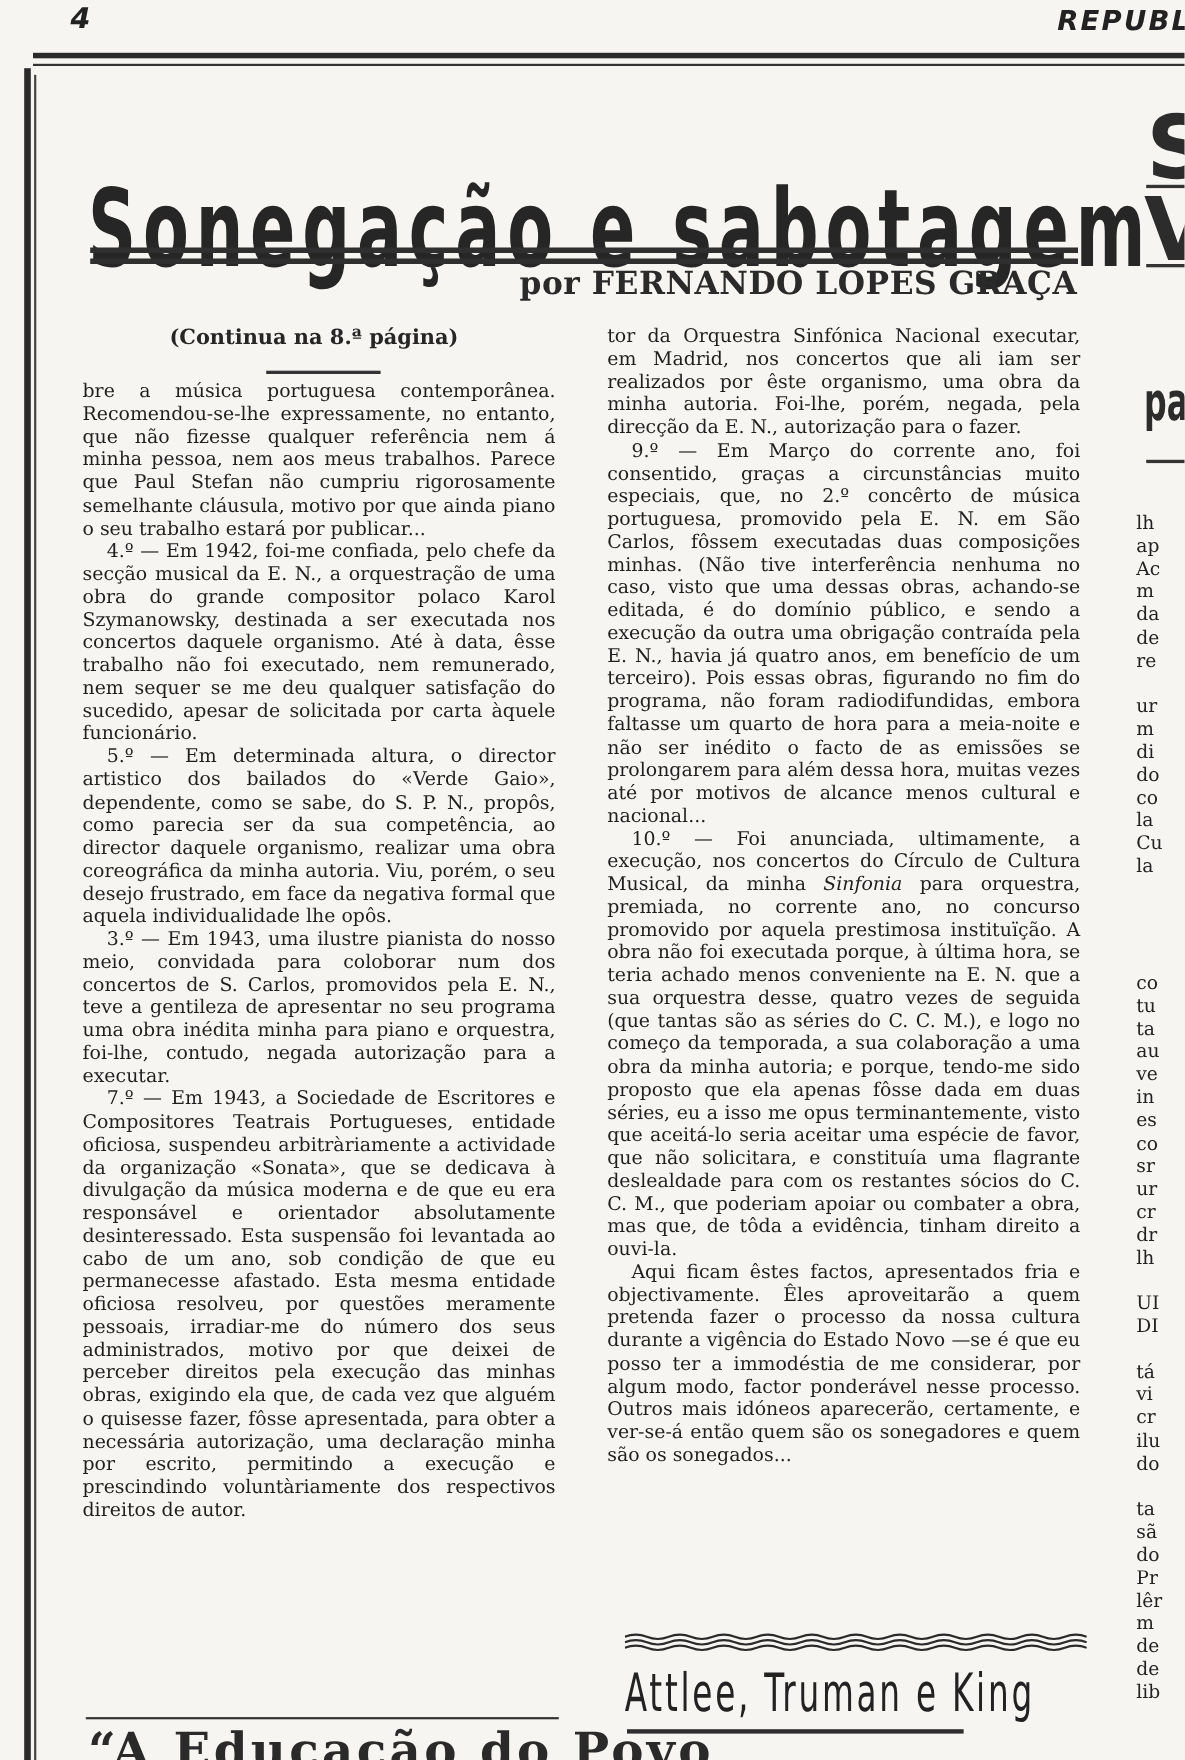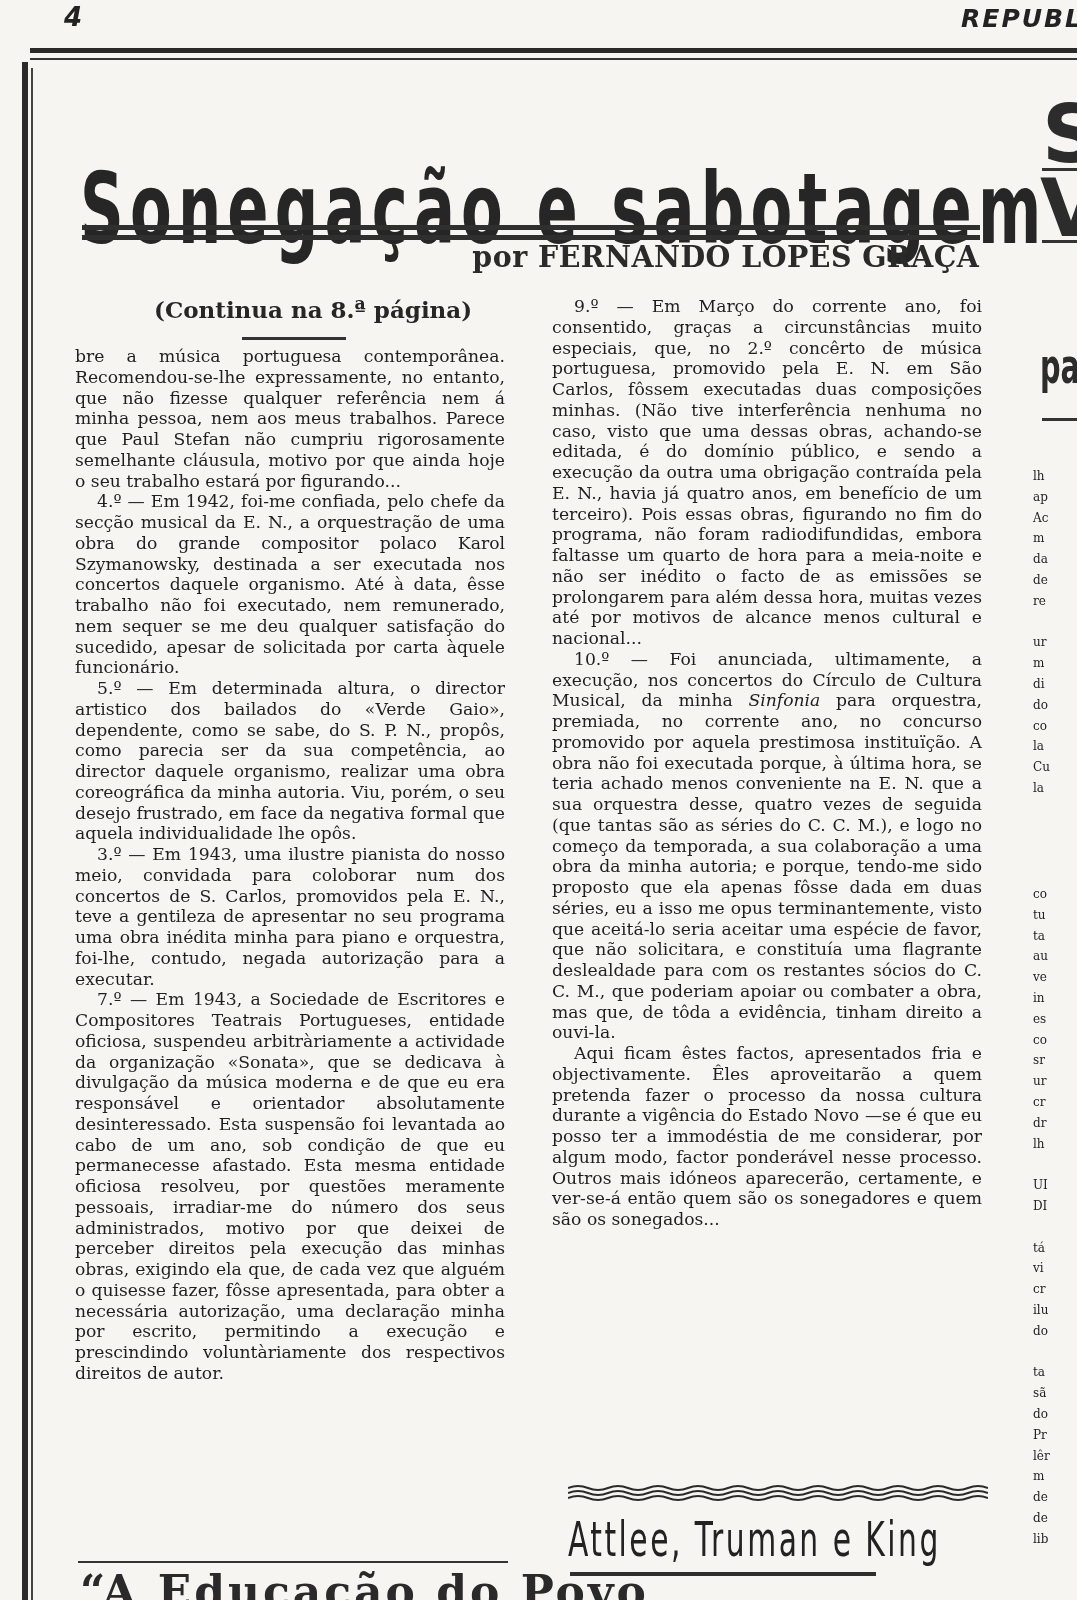--- a/index.html
+++ b/index.html
@@ -46,21 +46,21 @@
   .byline {
     position: absolute; right: 98px; top: 240px;
     font-family: "DejaVu Serif", serif; font-weight: bold;
     font-size: 29px; letter-spacing: 0.5px; color: #2a2a2a; white-space: nowrap;
     transform: scaleX(0.98); transform-origin: right top;
   }
   .byline .por { font-weight: bold; }
   .continua {
     position: absolute; left: 154px; top: 296px;
     font-family: "DejaVu Serif", serif; font-weight: bold;
-    font-size: 23px; color: #262626; white-space: nowrap;
+    font-size: 19px; color: #262626; white-space: nowrap;
   }
   .continua-rule { position: absolute; left: 242px; top: 337px; width: 104px; height: 3px; background: #333; }
 
   .col {
     position: absolute; top: 344px;
     font-family: "DejaVu Serif", serif; font-size: 17.2px; line-height: 20.75px;
     color: #1f1f1f; text-align: justify;
   }
   .col.left { left: 75px; width: 430px; top: 346px; }
   .col.right { left: 552px; width: 430px; top: 296px; }
@@ -86,21 +86,21 @@
   }
   .attlee-rule { position: absolute; left: 570px; top: 1572px; width: 306px; height: 4px; background: #2e2e2e; }
 
   .edge-col { position: absolute; left: 1032px; top: 0; width: 45px; height: 1600px; overflow: hidden; }
   .edge-big-1 { position: absolute; left: 10px; top: 88px; font-family: "DejaVu Sans", sans-serif; font-weight: bold; font-size: 80px; color: #2c2c2c; }
   .edge-rule-a { position: absolute; left: 10px; top: 168px; width: 40px; height: 3px; background: #333; }
   .edge-big-2 { position: absolute; left: 8px; top: 162px; font-family: "DejaVu Sans", sans-serif; font-weight: bold; font-size: 80px; color: #2c2c2c; }
   .edge-rule-b { position: absolute; left: 10px; top: 240px; width: 40px; height: 3px; background: #333; }
   .edge-big-3 { position: absolute; left: 8px; top: 338px; font-family: "DejaVu Sans", sans-serif; font-weight: bold; font-size: 48px; color: #2c2c2c; transform: scaleX(0.6); transform-origin: left top; }
   .edge-rule-c { position: absolute; left: 10px; top: 418px; width: 40px; height: 3px; background: #333; }
-  .edge-text { position: absolute; left: 1px; font-family: "DejaVu Serif", serif; font-size: 12px; line-height: 20.8px; color: #222; white-space: pre; }
+  .edge-text { position: absolute; left: 1px; font-family: "DejaVu Serif", serif; font-size: 17px; line-height: 20.8px; color: #222; white-space: pre; }
 </style>
 </head>
 <body>
 
 <div class="page-num">4</div>
 <div class="masthead">REPUBL</div>
 <div class="top-rule"></div>
 <div class="top-rule-thin"></div>
 <div class="left-border"></div>
 <div class="left-border-thin"></div>
@@ -111,28 +111,29 @@
 
 <div class="byline">
   <span class="por">por</span>
   <span>FERNANDO LOPES GRAÇA</span>
 </div>
 
 <div class="continua">(Continua na 8.ª página)</div>
 <div class="continua-rule"></div>
 
 <div class="col left">
-  <p class="noindent">bre a música portuguesa contemporânea. Recomendou-se-lhe expressamente, no entanto, que não fizesse qualquer referência nem á minha pessoa, nem aos meus trabalhos. Parece que Paul Stefan não cumpriu rigorosamente semelhante cláusula, motivo por que ainda hoje o seu trabalho estará por figurando...</p>
+  <p class="noindent">bre a música portuguesa contemporânea. Recomendou-se-lhe expressamente, no entanto, que não fizesse qualquer referência nem á minha pessoa, nem aos meus trabalhos. Parece que Paul Stefan não cumpriu rigorosamente semelhante cláusula, motivo por que ainda piano o seu trabalho estará por publicar...</p>
   <p class="item">4.º — Em 1942, foi-me confiada, pelo chefe da secção musical da E. N., a orquestração de uma obra do grande compositor polaco Karol Szymanowsky, destinada a ser executada nos concertos daquele organismo. Até à data, êsse trabalho não foi executado, nem remunerado, nem sequer se me deu qualquer satisfação do sucedido, apesar de solicitada por carta àquele funcionário.</p>
   <p class="item">5.º — Em determinada altura, o director artistico dos bailados do «Verde Gaio», dependente, como se sabe, do S. P. N., propôs, como parecia ser da sua competência, ao director daquele organismo, realizar uma obra coreográfica da minha autoria. Viu, porém, o seu desejo frustrado, em face da negativa formal que aquela individualidade lhe opôs.</p>
   <p class="item">3.º — Em 1943, uma ilustre pianista do nosso meio, convidada para coloborar num dos concertos de S. Carlos, promovidos pela E. N., teve a gentileza de apresentar no seu programa uma obra inédita minha para piano e orquestra, foi-lhe, contudo, negada autorização para a executar.</p>
   <p class="item">7.º — Em 1943, a Sociedade de Escritores e Compositores Teatrais Portugueses, entidade oficiosa, suspendeu arbitràriamente a actividade da organização «Sonata», que se dedicava à divulgação da música moderna e de que eu era responsável e orientador absolutamente desinteressado. Esta suspensão foi levantada ao cabo de um ano, sob condição de que eu permanecesse afastado. Esta mesma entidade oficiosa resolveu, por questões meramente pessoais, irradiar-me do número dos seus administrados, motivo por que deixei de perceber direitos pela execução das minhas obras, exigindo ela que, de cada vez que alguém o quisesse fazer, fôsse apresentada, para obter a necessária autorização, uma declaração minha por escrito, permitindo a execução e prescindindo voluntàriamente dos respectivos direitos de autor.</p>
 </div>
 
 <div class="col right">
+  <p class="noindent">tor da Orquestra Sinfónica Nacional executar, em Madrid, nos concertos que ali iam ser realizados por êste organismo, uma obra da minha autoria. Foi-lhe, porém, negada, pela direcção da E. N., autorização para o fazer.</p>
   <p class="item">9.º — Em Março do corrente ano, foi consentido, graças a circunstâncias muito especiais, que, no 2.º concêrto de música portuguesa, promovido pela E. N. em São Carlos, fôssem executadas duas composições minhas. (Não tive interferência nenhuma no caso, visto que uma dessas obras, achando-se editada, é do domínio público, e sendo a execução da outra uma obrigação contraída pela E. N., havia já quatro anos, em benefício de um terceiro). Pois essas obras, figurando no fim do programa, não foram radiodifundidas, embora faltasse um quarto de hora para a meia-noite e não ser inédito o facto de as emissões se prolongarem para além dessa hora, muitas vezes até por motivos de alcance menos cultural e nacional...</p>
   <p class="item">10.º — Foi anunciada, ultimamente, a execução, nos concertos do Círculo de Cultura Musical, da minha <em>Sinfonia</em> para orquestra, premiada, no corrente ano, no concurso promovido por aquela prestimosa instituïção. A obra não foi executada porque, à última hora, se teria achado menos conveniente na E. N. que a sua orquestra desse, quatro vezes de seguida (que tantas são as séries do C. C. M.), e logo no começo da temporada, a sua colaboração a uma obra da minha autoria; e porque, tendo-me sido proposto que ela apenas fôsse dada em duas séries, eu a isso me opus terminantemente, visto que aceitá-lo seria aceitar uma espécie de favor, que não solicitara, e constituía uma flagrante deslealdade para com os restantes sócios do C. C. M., que poderiam apoiar ou combater a obra, mas que, de tôda a evidência, tinham direito a ouvi-la.</p>
   <p class="item">Aqui ficam êstes factos, apresentados fria e objectivamente. Êles aproveitarão a quem pretenda fazer o processo da nossa cultura durante a vigência do Estado Novo —se é que eu posso ter a immodéstia de me considerar, por algum modo, factor ponderável nesse processo. Outros mais idóneos aparecerão, certamente, e ver-se-á então quem são os sonegadores e quem são os sonegados...</p>
 </div>
 
 <div class="bottom-rule-left"></div>
 <div class="bottom-head-left">“A Educação do Povo</div>
 
 <svg class="wavy-rule" viewBox="0 0 420 20" preserveAspectRatio="none">
   <path d="M0 5 Q 10 1 20 5 T 40 5 T 60 5 T 80 5 T 100 5 T 120 5 T 140 5 T 160 5 T 180 5 T 200 5 T 220 5 T 240 5 T 260 5 T 280 5 T 300 5 T 320 5 T 340 5 T 360 5 T 380 5 T 400 5 T 420 5" stroke="#2a2a2a" stroke-width="2" fill="none"></path>

